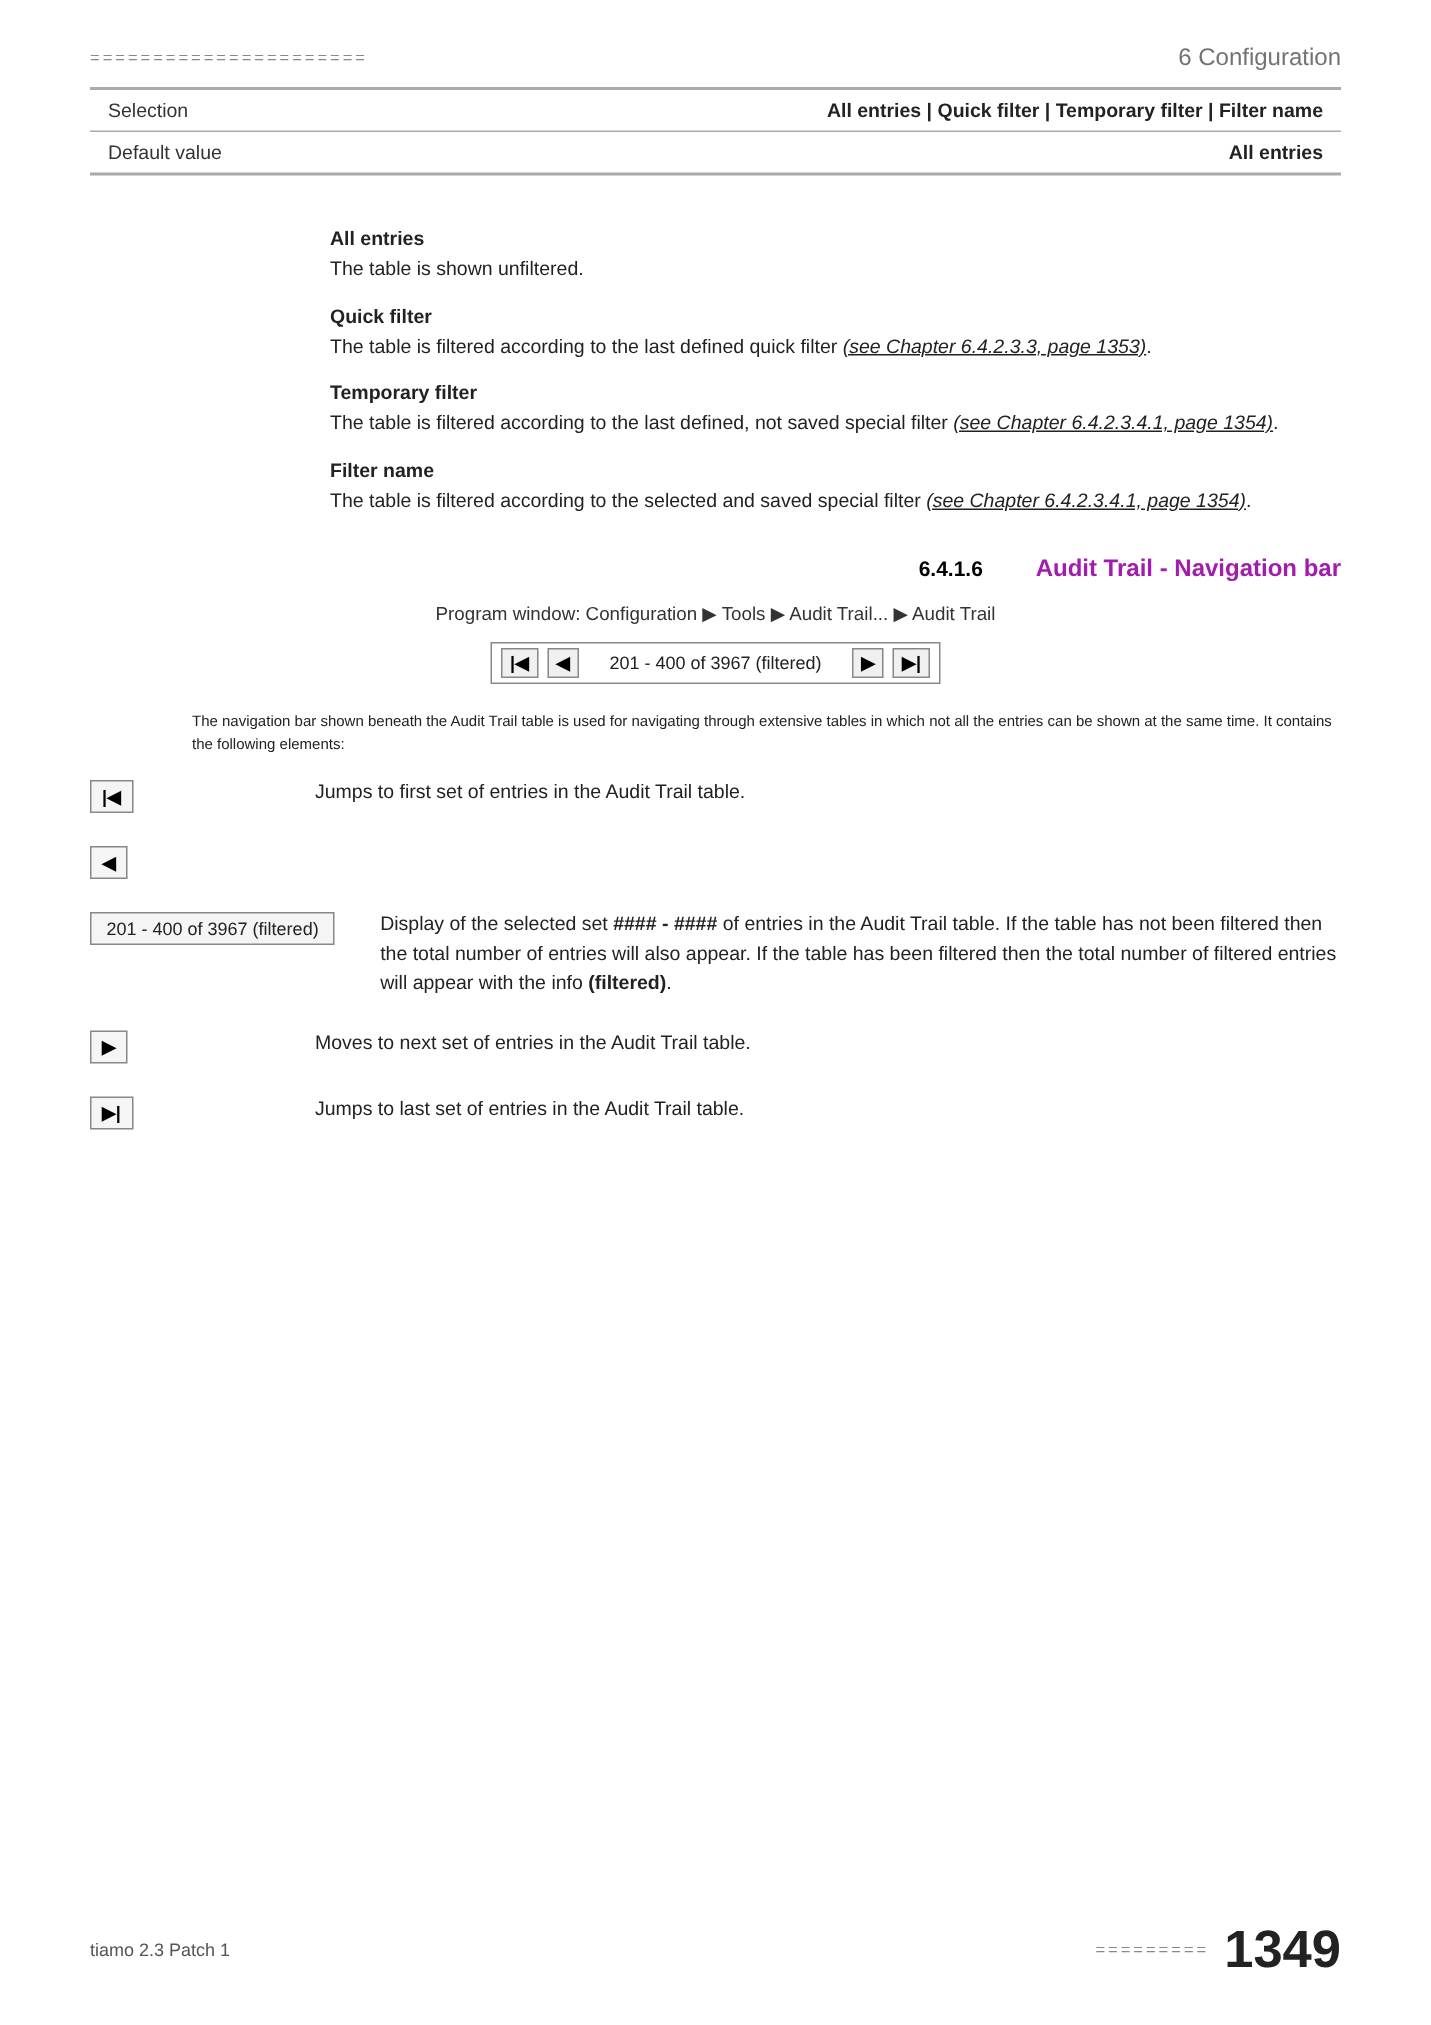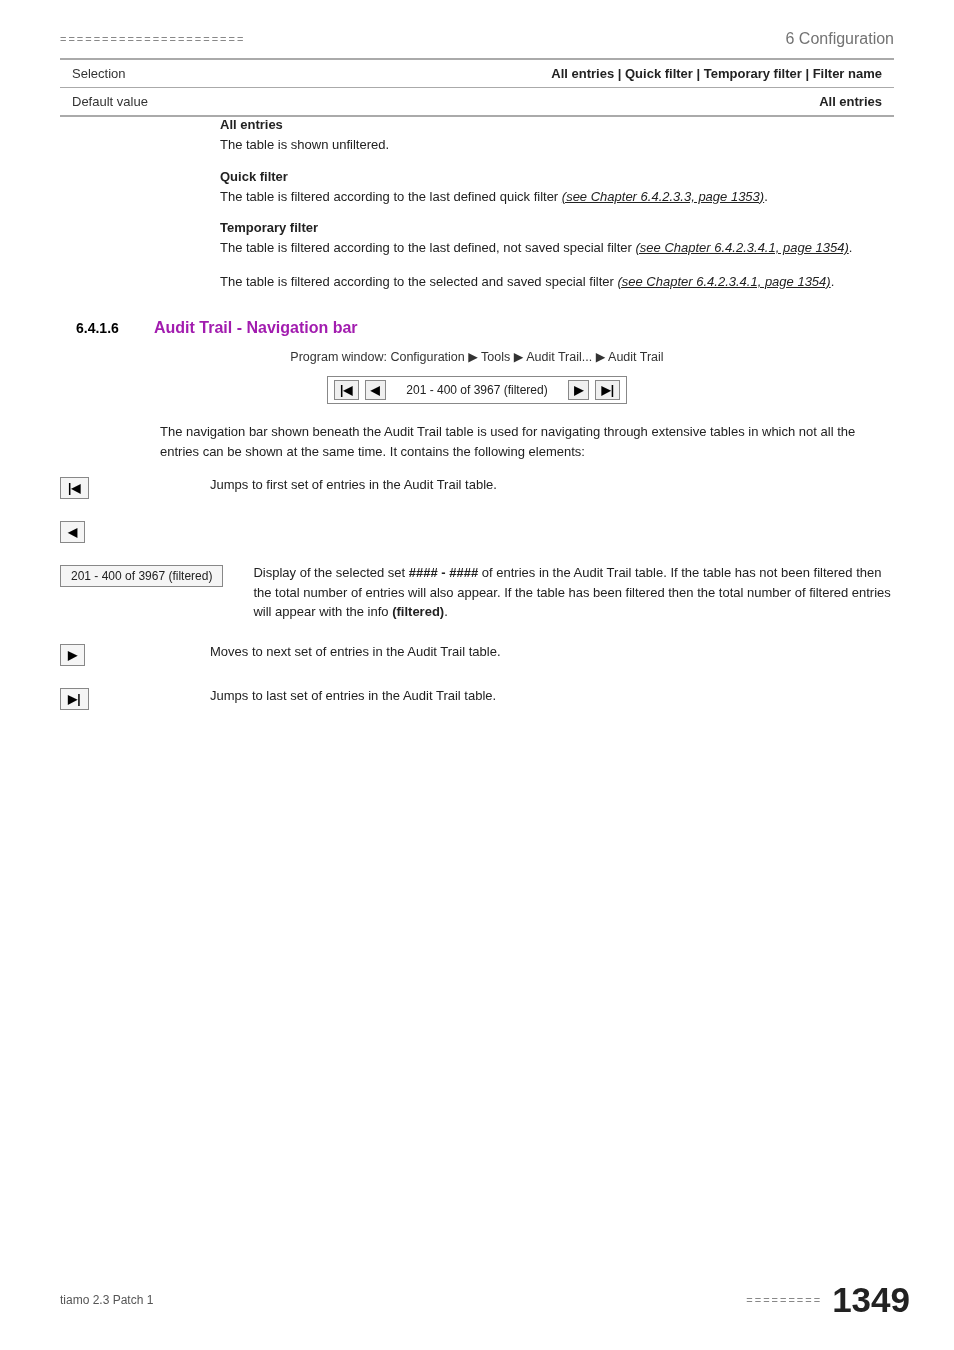--- a/index.html
+++ b/index.html
@@ -33,21 +33,21 @@
     .top-dots .right-label {
       font-size: 16px;
       color: #737373;
       letter-spacing: 0;
     }
 
     
     .info-table {
       width: 100%;
       border-collapse: collapse;
-      margin-bottom: 0;
+      margin-bottom: 34px;
     }
     .info-table td {
       border-top: 1px solid #aaa;
       border-bottom: 1px solid #aaa;
       padding: 6px 12px;
       vertical-align: top;
     }
     .info-table td:first-child {
       width: 140px;
       font-size: 13px;
@@ -80,20 +80,21 @@
       line-height: 1.5;
     }
     .italic { font-style: italic; text-decoration: underline; }
 
     
     .chapter-heading {
       display: flex;
       align-items: baseline;
       margin: 28px 0 12px 16px;
       border-top: none;
+      justify-content: flex-end;
     }
     .chapter-num {
       font-weight: bold;
       font-size: 14px;
       color: #000;
       margin-right: 18px;
       min-width: 60px;
     }
     .chapter-title {
       font-weight: bold;
@@ -129,22 +130,22 @@
       font-weight: bold;
     }
     .nav-range {
       font-size: 12px;
       flex: 1;
       text-align: center;
     }
 
     
     .desc-para {
-      margin-left: 100px;
-      font-size: 13px;
+      margin-left: 68px;
+      font-size: 10px;
       line-height: 1.5;
       margin-bottom: 14px;
     }
 
     
     .nav-example {
       display: flex;
       align-items: flex-start;
       margin-bottom: 20px;
       gap: 30px;
@@ -177,21 +178,21 @@
       padding: 3px 10px;
       font-size: 12px;
       display: inline-block;
     }
 
     
     .footer {
       position: absolute;
       bottom: 30px;
       left: 60px;
-      right: 44px;
+      right: 60px;
       display: flex;
       justify-content: space-between;
       align-items: center;
       border-top: none;
     }
     .footer-left {
       font-size: 12px;
       color: #555;
     }
     .footer-right {
@@ -250,20 +251,21 @@
   </div>
 
   <div class="content-section">
     <div class="section-heading">Temporary filter</div>
     <div class="section-body">
       The table is filtered according to the last defined, not saved special filter <span class="italic">(see Chapter 6.4.2.3.4.1, page 1354)</span>.
     </div>
   </div>
 
   <div class="content-section">
+    <div class="section-heading">Filter name</div>
     <div class="section-body">
       The table is filtered according to the selected and saved special filter <span class="italic">(see Chapter 6.4.2.3.4.1, page 1354)</span>.
     </div>
   </div>
 
   <div class="chapter-heading">
     <span class="chapter-num">6.4.1.6</span>
     <span class="chapter-title">Audit Trail - Navigation bar</span>
   </div>
 

